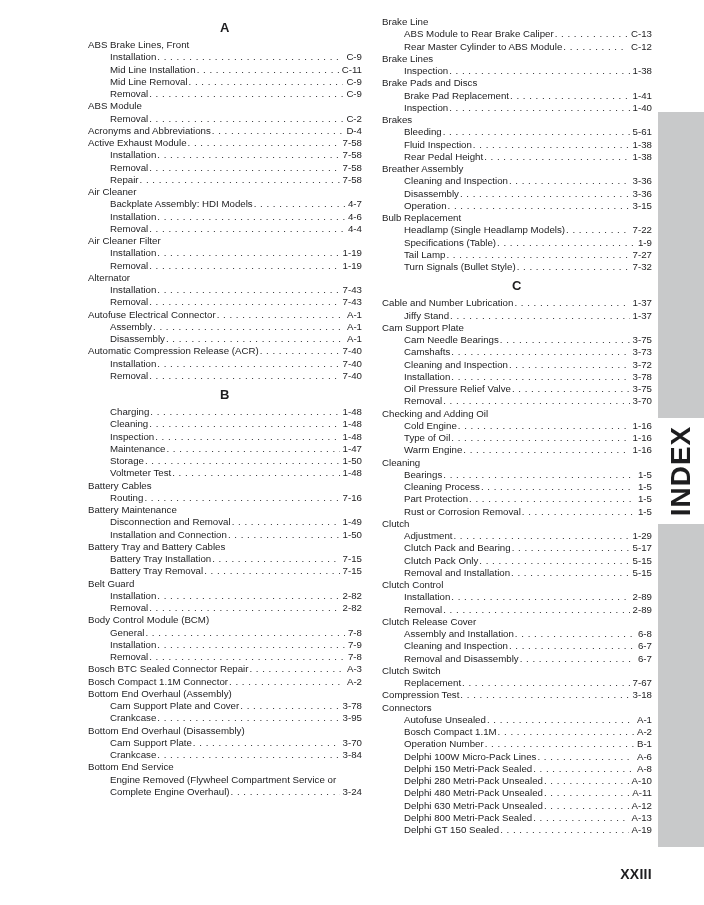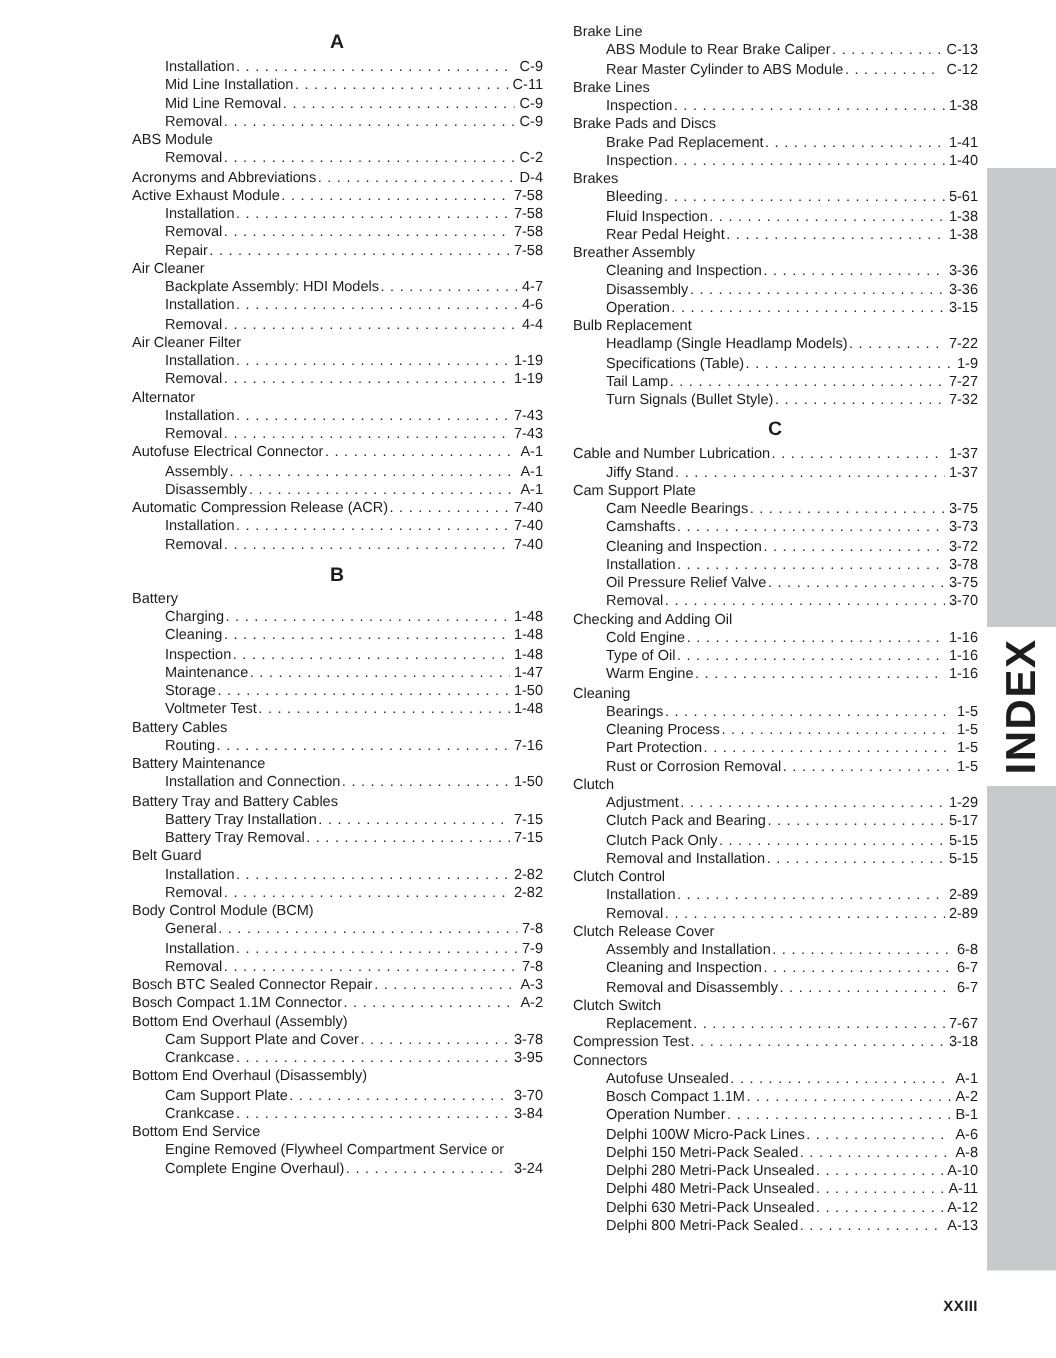--- a/index.html
+++ b/index.html
@@ -46,30 +46,33 @@
     display:flex;align-items:center;justify-content:center;
   }
   .tab-label{
     transform:rotate(-90deg);
     font-size:28px;font-weight:bold;letter-spacing:1px;
     color:#1d1d1f;white-space:nowrap;
   }
 
   .folio{
     position:absolute;left:382px;top:866px;width:270px;
-    text-align:right;font-size:10px;font-weight:bold;letter-spacing:0.3px;
+    text-align:right;font-size:14px;font-weight:bold;letter-spacing:0.3px;
   }
 </style>
 </head>
 <body>
 
 <div id="page">
 
   <div class="col col-left">
       <div class="sec-header">A</div>
+      <div class="row">
+        <span class="t">ABS Brake Lines, Front</span>
+      </div>
       <div class="row ind">
         <span class="t">Installation</span>
         <span class="dots"></span>
         <span class="pg">C-9</span>
       </div>
       <div class="row ind">
         <span class="t">Mid Line Installation</span>
         <span class="dots"></span>
         <span class="pg">C-11</span>
       </div>
@@ -184,23 +187,20 @@
         <span class="t">Installation</span>
         <span class="dots"></span>
         <span class="pg">7-40</span>
       </div>
       <div class="row ind">
         <span class="t">Removal</span>
         <span class="dots"></span>
         <span class="pg">7-40</span>
       </div>
       <div class="sec-header">B</div>
-      <div class="row">
-        <span class="t">Battery</span>
-      </div>
       <div class="row ind">
         <span class="t">Charging</span>
         <span class="dots"></span>
         <span class="pg">1-48</span>
       </div>
       <div class="row ind">
         <span class="t">Cleaning</span>
         <span class="dots"></span>
         <span class="pg">1-48</span>
       </div>
@@ -227,20 +227,25 @@
       <div class="row">
         <span class="t">Battery Cables</span>
       </div>
       <div class="row ind">
         <span class="t">Routing</span>
         <span class="dots"></span>
         <span class="pg">7-16</span>
       </div>
       <div class="row">
         <span class="t">Battery Maintenance</span>
+      </div>
+      <div class="row ind">
+        <span class="t">Disconnection and Removal</span>
+        <span class="dots"></span>
+        <span class="pg">1-49</span>
       </div>
       <div class="row ind">
         <span class="t">Installation and Connection</span>
         <span class="dots"></span>
         <span class="pg">1-50</span>
       </div>
       <div class="row">
         <span class="t">Battery Tray and Battery Cables</span>
       </div>
       <div class="row ind">
@@ -618,20 +623,25 @@
       </div>
       <div class="row ind">
         <span class="t">Delphi 630 Metri-Pack Unsealed</span>
         <span class="dots"></span>
         <span class="pg">A-12</span>
       </div>
       <div class="row ind">
         <span class="t">Delphi 800 Metri-Pack Sealed</span>
         <span class="dots"></span>
         <span class="pg">A-13</span>
+      </div>
+      <div class="row ind">
+        <span class="t">Delphi GT 150 Sealed</span>
+        <span class="dots"></span>
+        <span class="pg">A-19</span>
       </div>
     </div>
 
   <div class="tab-strip">
     <div class="tab-label-box">
       <span class="tab-label">INDEX</span>
     </div>
   </div>
 
   <div class="folio">XXIII</div>

